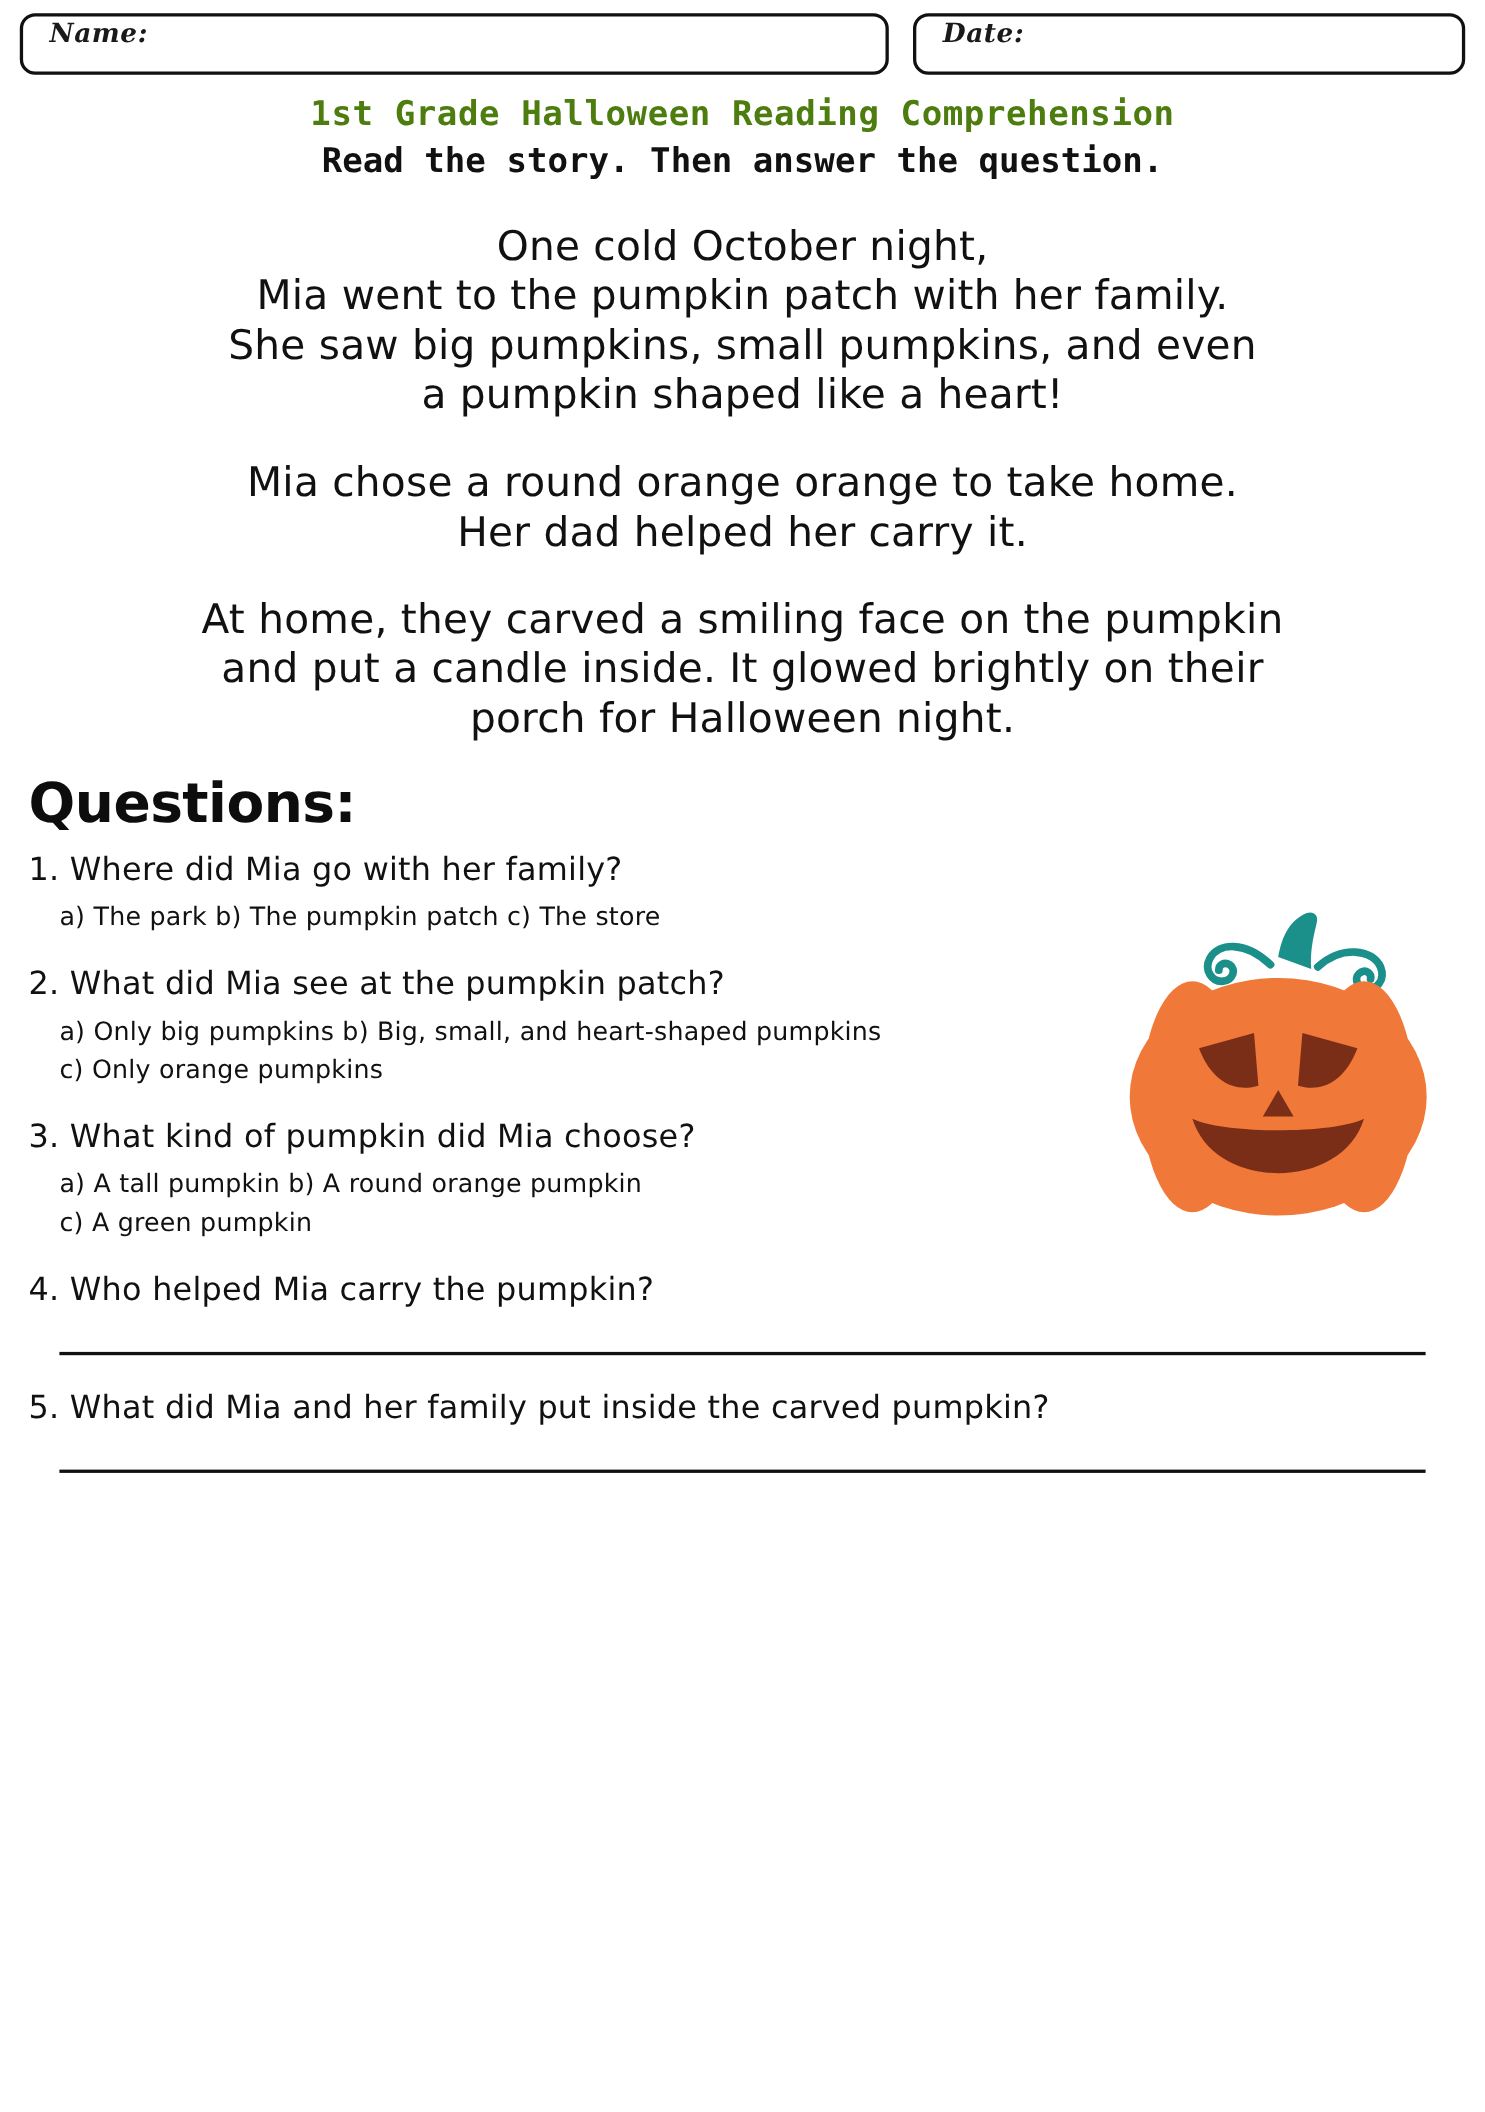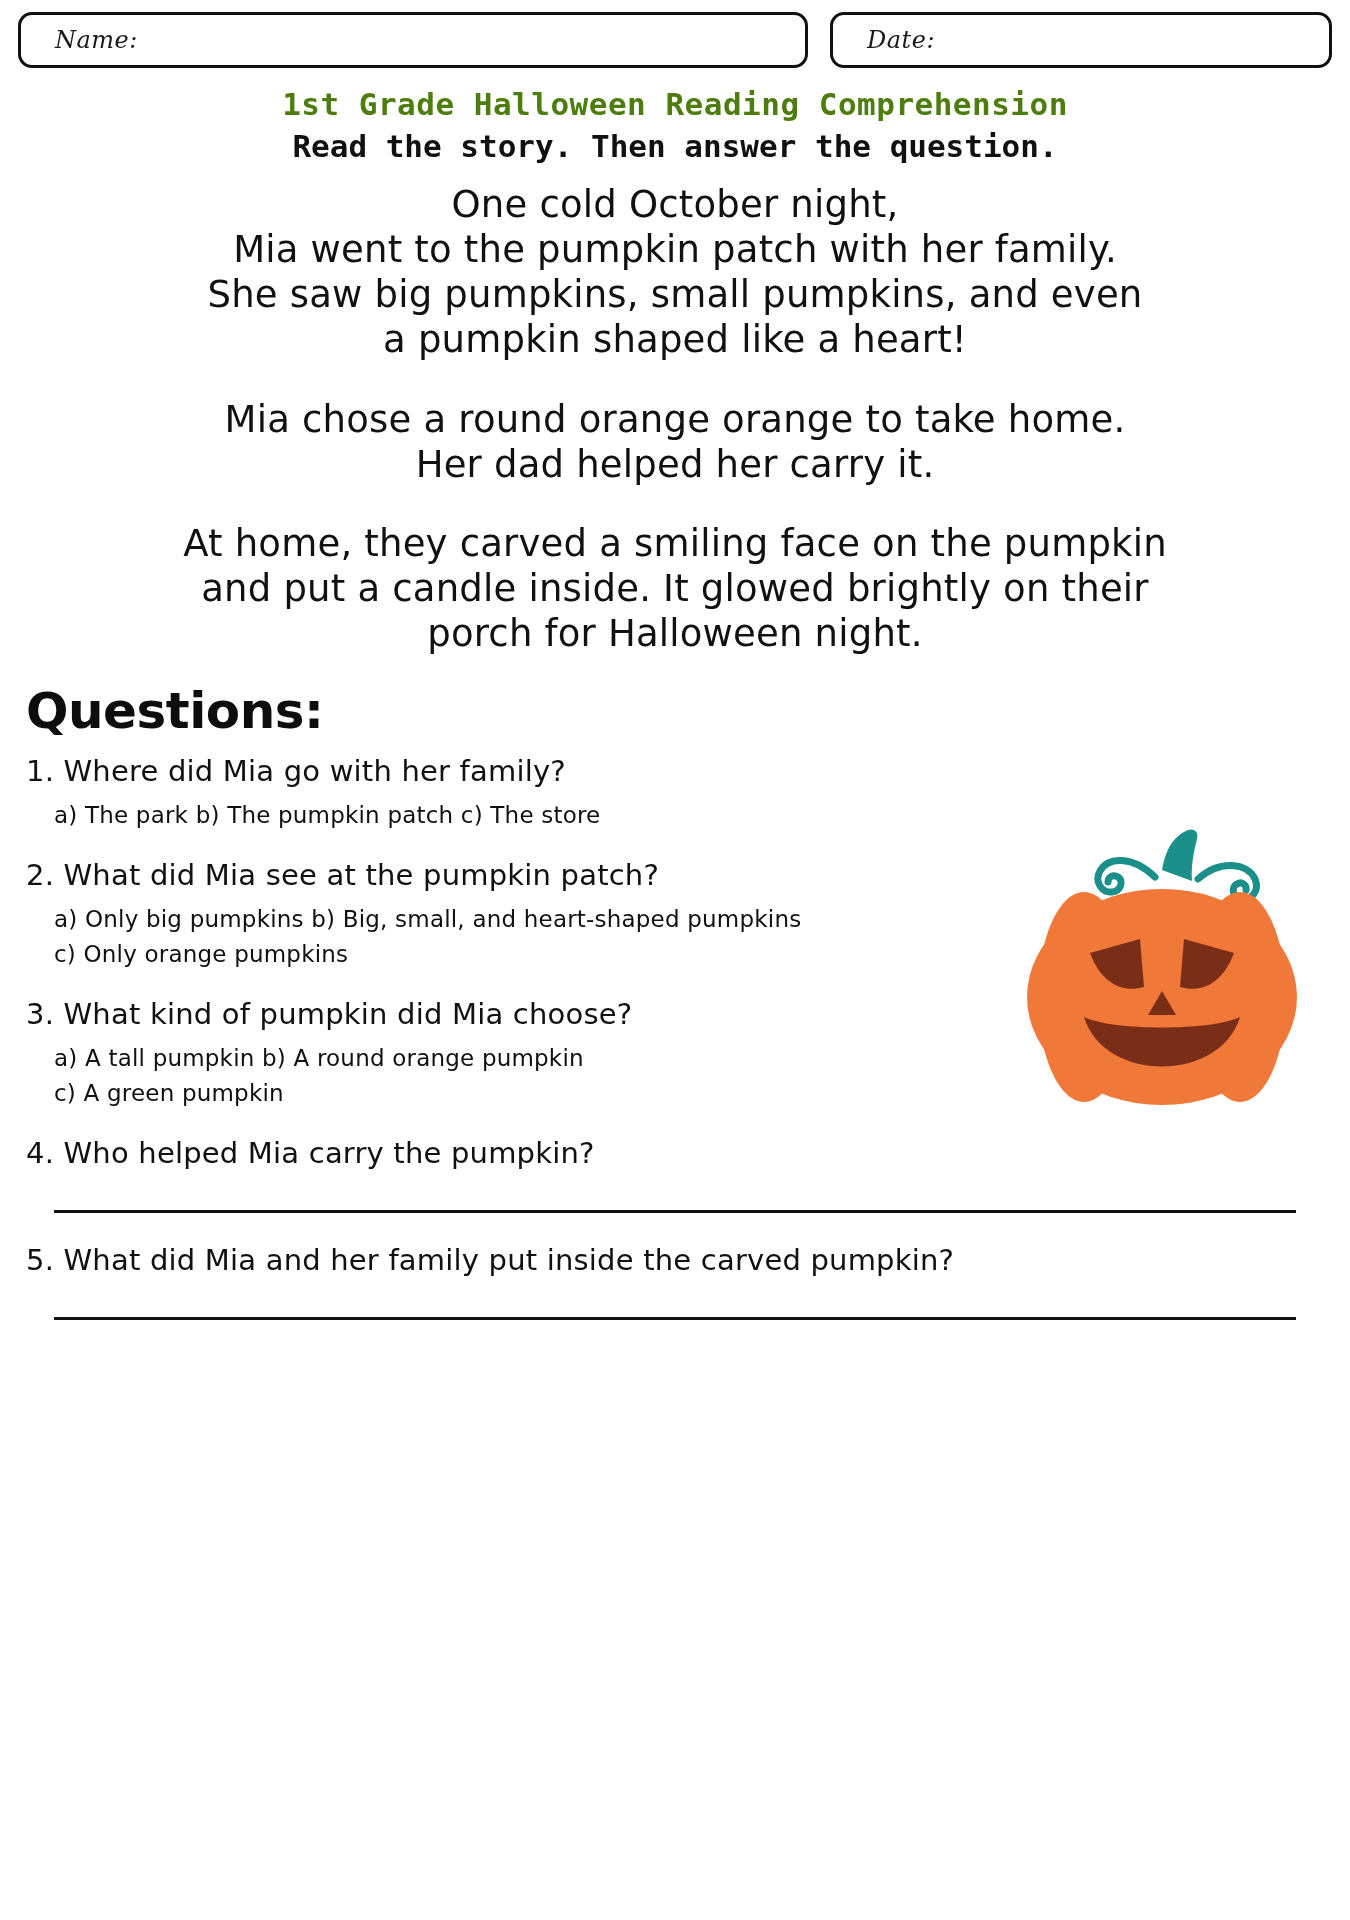--- a/index.html
+++ b/index.html
@@ -21,26 +21,25 @@
     display: flex;
     gap: 22px;
     padding: 12px 18px 0 18px;
     box-sizing: border-box;
   }
   .field-box {
     border: 3px solid #111;
     border-radius: 14px;
     height: 56px;
     display: flex;
-    align-items: center;
-    padding-left: 34px;
+    padding-left: 24px;
     box-sizing: border-box;
     font-family: "DejaVu Serif", serif;
     font-style: italic;
-    font-weight: normal;
+    font-weight: bold;
     font-size: 24px;
     letter-spacing: 0.5px;
   }
   .field-name { flex: 0 0 790px; }
   .field-date { flex: 1 1 auto; }
 
   
   .subject-title {
     text-align: center;
     color: #4d7c0f;
@@ -55,21 +54,21 @@
     font-family: "DejaVu Sans Mono", monospace;
     font-size: 31px;
     font-weight: bold;
     color: #111;
     margin-top: 6px;
     letter-spacing: 0px;
   }
 
   
   .story {
-    margin-top: 18px;
+    margin-top: 37px;
     padding: 0 30px;
     text-align: center;
     font-size: 37px;
     line-height: 1.22;
     color: #111;
     font-family: "DejaVu Sans", sans-serif;
     letter-spacing: 0.2px;
   }
   .story p { margin: 0; }
   .story .gap { height: 34px; }

